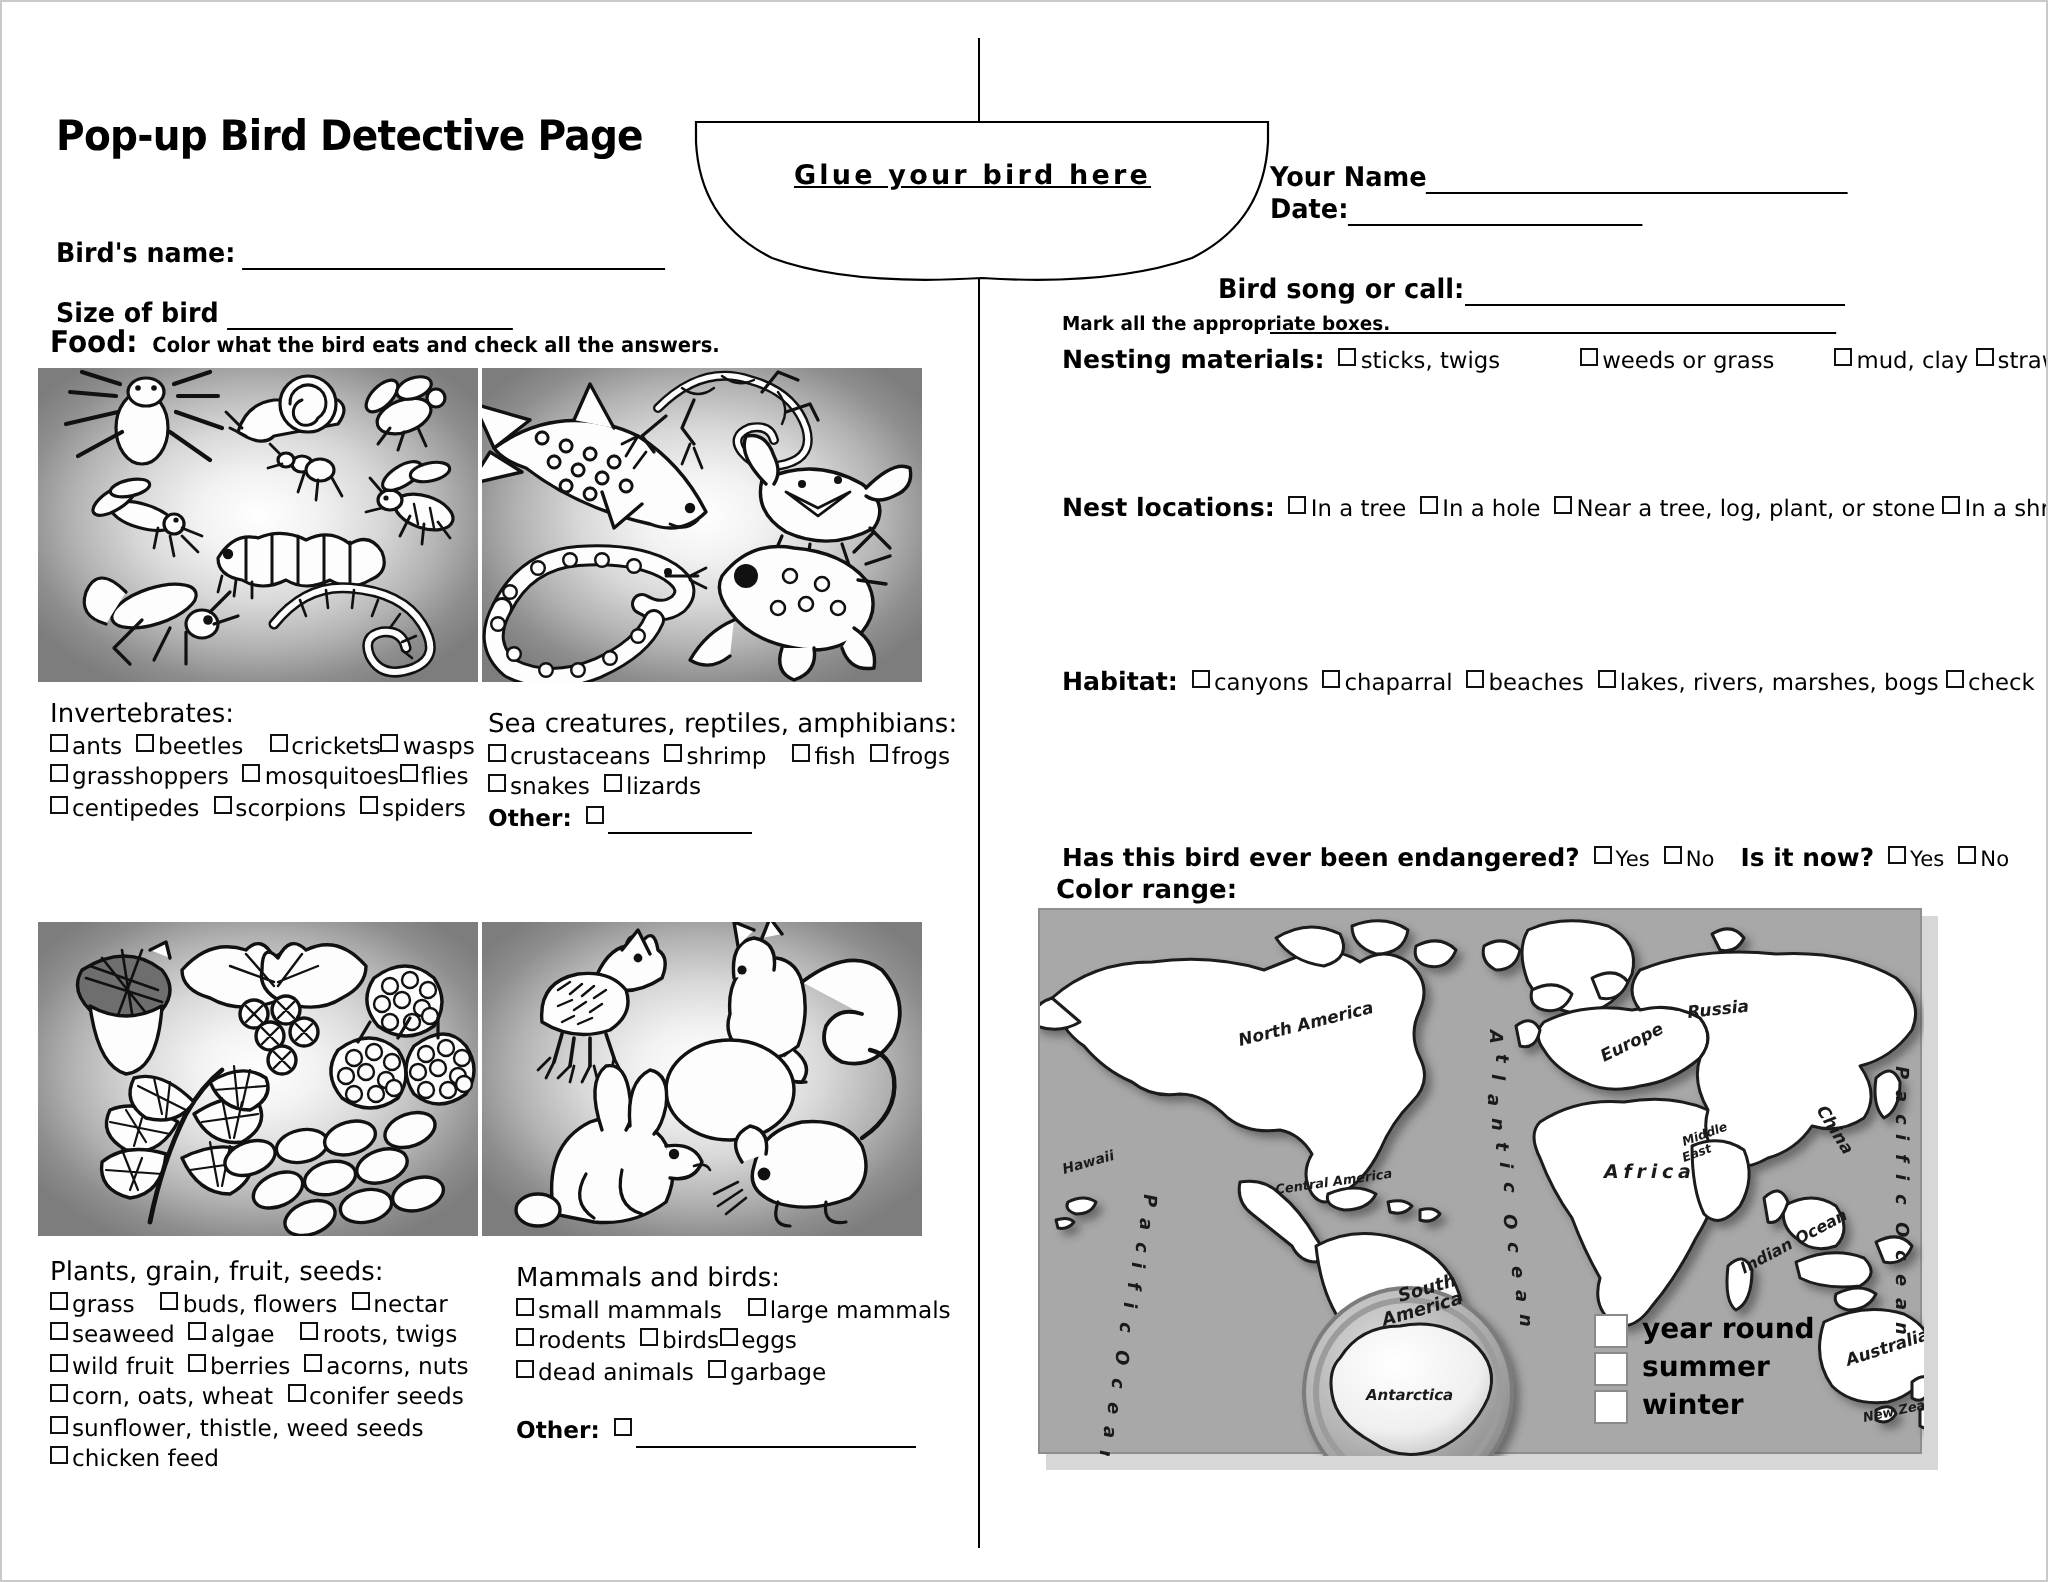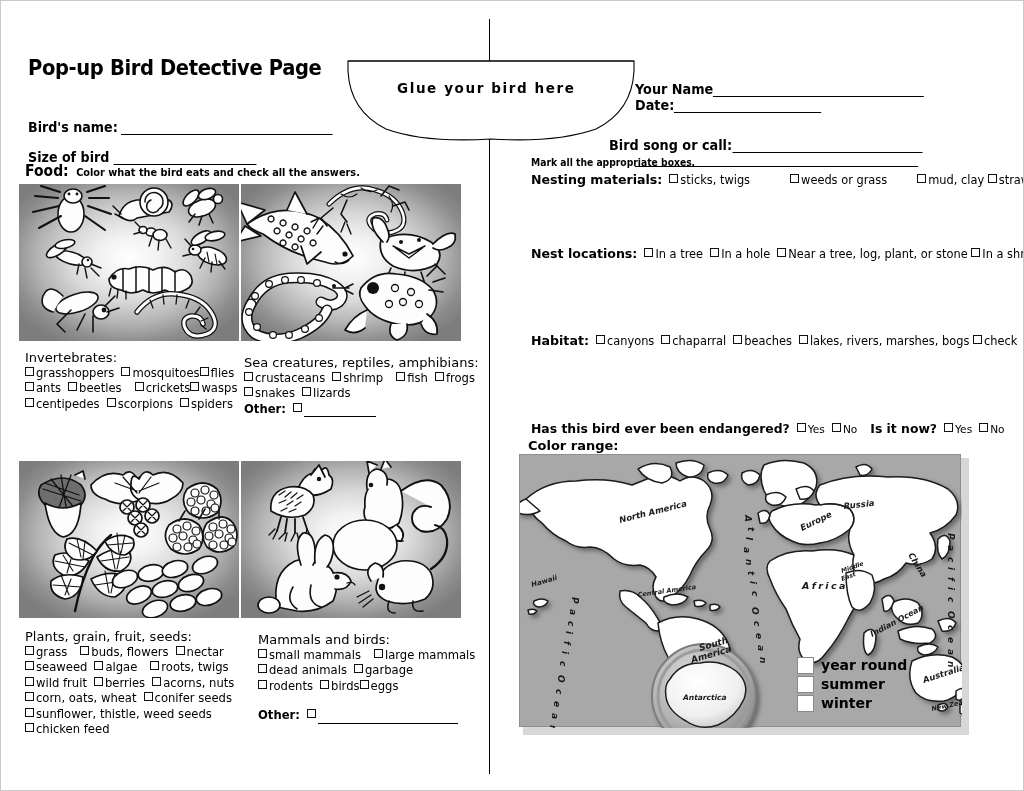--- a/index.html
+++ b/index.html
@@ -57,20 +57,21 @@
     width:290px; height:78px;
   }
   .glue-box svg{display:block;}
   .glue-text{
     position:absolute;
     left:396px; top:79px;
     font-family:"DejaVu Sans", sans-serif;
     font-size:13.5px; font-weight:bold;
     letter-spacing:1.6px;
     white-space:nowrap;
+    text-decoration:underline;
   }
 
   
   .rhead{
     position:absolute;
     font-family:"DejaVu Sans", sans-serif;
     font-size:13.5px; font-weight:bold;
     white-space:nowrap;
     display:flex; align-items:flex-end;
     transform:scaleX(.95); transform-origin:left bottom;
@@ -526,24 +527,24 @@
         <path d="M190 108 Q208 96 206 78 Q204 66 194 64" fill="none" stroke-width="2.2"></path>
         <path d="M128 130 L116 136 M130 134 L118 142 M132 138 L122 146" fill="none" stroke-width="1.3"></path>
         <path d="M148 140 Q144 152 154 152 M172 140 Q170 152 182 150" fill="none" stroke-width="1.6"></path>
       </g>
     </svg>
   </div>
 
   <div class="list-block" style="left:24px; top:348px;">
     <span class="hd">Invertebrates:</span>
     <span class="ln">
+      <span class="cb"></span><span>ants</span><span class="sp"></span><span class="cb"></span><span>beetles</span><span class="sp2"></span><span class="cb"></span><span>crickets</span><span class="cb"></span><span>wasps</span>
+    </span>
+    <span class="ln">
       <span class="cb"></span><span>grasshoppers</span><span class="sp"></span><span class="cb"></span><span>mosquitoes</span><span class="cb"></span><span>flies</span>
-    </span>
-    <span class="ln">
-      <span class="cb"></span><span>ants</span><span class="sp"></span><span class="cb"></span><span>beetles</span><span class="sp2"></span><span class="cb"></span><span>crickets</span><span class="cb"></span><span>wasps</span>
     </span>
     <span class="ln">
       <span class="cb"></span><span>centipedes</span><span class="sp"></span><span class="cb"></span><span>scorpions</span><span class="sp"></span><span class="cb"></span><span>spiders</span>
     </span>
   </div>
 
   <div class="list-block" style="left:243px; top:353px;">
     <span class="hd">Sea creatures, reptiles, amphibians:</span>
     <span class="ln">
       <span class="cb"></span><span>crustaceans</span><span class="sp"></span><span class="cb"></span><span>shrimp</span><span class="sp2"></span><span class="cb"></span><span>fish</span><span class="sp"></span><span class="cb"></span><span>frogs</span>
@@ -577,24 +578,24 @@
       <span class="cb"></span><span>chicken feed</span>
     </span>
   </div>
 
   <div class="list-block" style="left:257px; top:630px;">
     <span class="hd">Mammals and birds:</span>
     <span class="ln">
       <span class="cb"></span><span>small mammals</span><span class="sp2"></span><span class="cb"></span><span>large mammals</span>
     </span>
     <span class="ln">
+      <span class="cb"></span><span>rodents</span><span class="sp"></span><span class="cb"></span><span>birds</span><span class="cb"></span><span>eggs</span>
+    </span>
+    <span class="ln">
       <span class="cb"></span><span>dead animals</span><span class="sp"></span><span class="cb"></span><span>garbage</span>
-    </span>
-    <span class="ln">
-      <span class="cb"></span><span>rodents</span><span class="sp"></span><span class="cb"></span><span>birds</span><span class="cb"></span><span>eggs</span>
     </span>
     <span class="ln" style="height:14px;"></span>
     <span class="ln">
       <span style="font-weight:bold;">Other:</span><span class="sp"></span><span class="cb"></span><span class="uline" style="width:140px;"></span>
     </span>
   </div>
 
   <div class="rnote">Mark all the appropriate boxes.</div>
 
   <div class="rblock" style="top:172px;">

